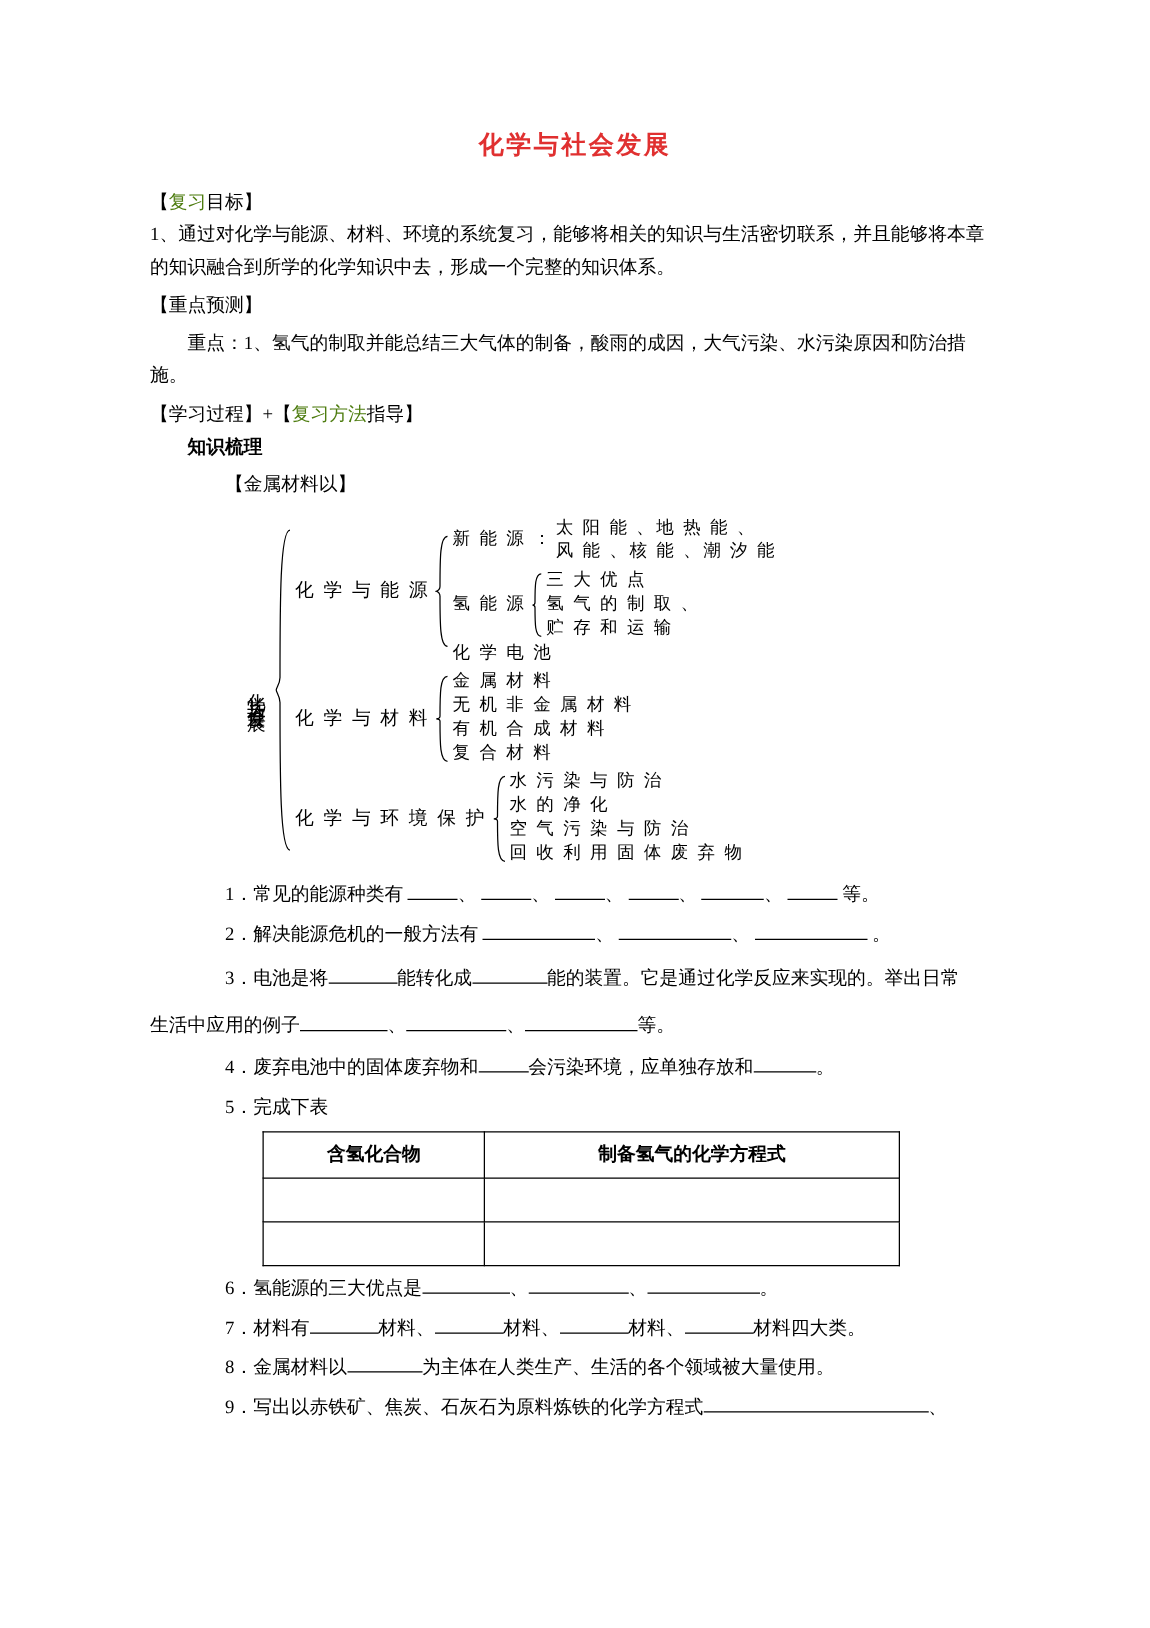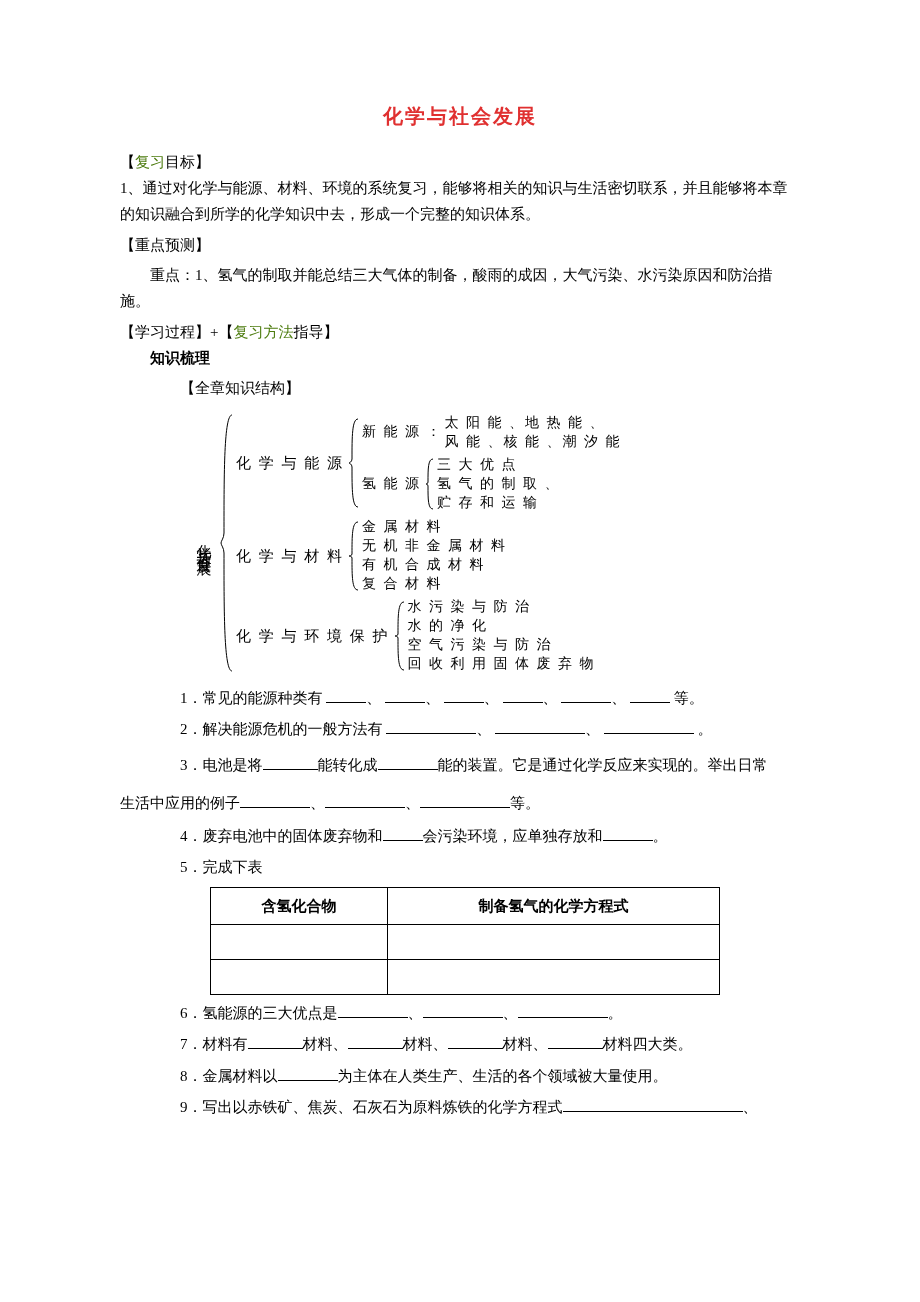--- a/index.html
+++ b/index.html
@@ -141,21 +141,21 @@
   </div>
   <p class="para indent0">1、通过对化学与能源、材料、环境的系统复习，能够将相关的知识与生活密切联系，并且能够将本章的知识融合到所学的化学知识中去，形成一个完整的知识体系。</p>
 
   <div class="block">【重点预测】</div>
   <p class="para indent1">重点：1、氢气的制取并能总结三大气体的制备，酸雨的成因，大气污染、水污染原因和防治措施。</p>
 
   <div class="sec-bracket">
     <span>【学习过程】+【</span><span class="red">复习方法</span><span>指导】</span>
   </div>
   <div class="sub bold">知识梳理</div>
-  <div class="sub2" style="margin-top:6px;">【全章知识结构】</div>
+  <div class="sub2" style="margin-top:6px;">【金属材料以】</div>
 
   <div class="hier">
     <div class="hier-row">
       <div class="vlabel">化学与社会发展</div>
       <div class="brace">
         <svg class="brace-svg" width="14" height="260" viewBox="0 0 14 260">
           <path d="M12 2 C4 2 4 60 4 120 C4 125 1 128 1 130 C1 132 4 135 4 140 C4 200 4 258 12 258" stroke="#000" fill="none" stroke-width="1"></path>
         </svg>
       </div>
       <div class="col">
@@ -181,20 +181,21 @@
                 <svg class="brace-svg" width="10" height="54" viewBox="0 0 10 54">
                   <path d="M8 2 C3 2 3 12 3 25 C3 27 1 27 1 27 C1 27 3 27 3 29 C3 42 3 52 8 52" stroke="#000" fill="none" stroke-width="1"></path>
                 </svg>
               </div>
               <div class="leaves">
                 <div class="leaf">三 大 优 点</div>
                 <div class="leaf">氢 气 的 制 取 、</div>
                 <div class="leaf">贮 存 和 运 输</div>
               </div>
             </div>
+            <div class="leaf">化 学 电 池</div>
           </div>
         </div>
 
         <div class="group">
           <div class="gl">化 学 与 材 料</div>
           <div class="brace">
             <svg class="brace-svg" width="12" height="72" viewBox="0 0 12 72">
               <path d="M10 2 C4 2 4 16 4 34 C4 36 1 36 1 36 C1 36 4 36 4 38 C4 56 4 70 10 70" stroke="#000" fill="none" stroke-width="1"></path>
             </svg>
           </div>

